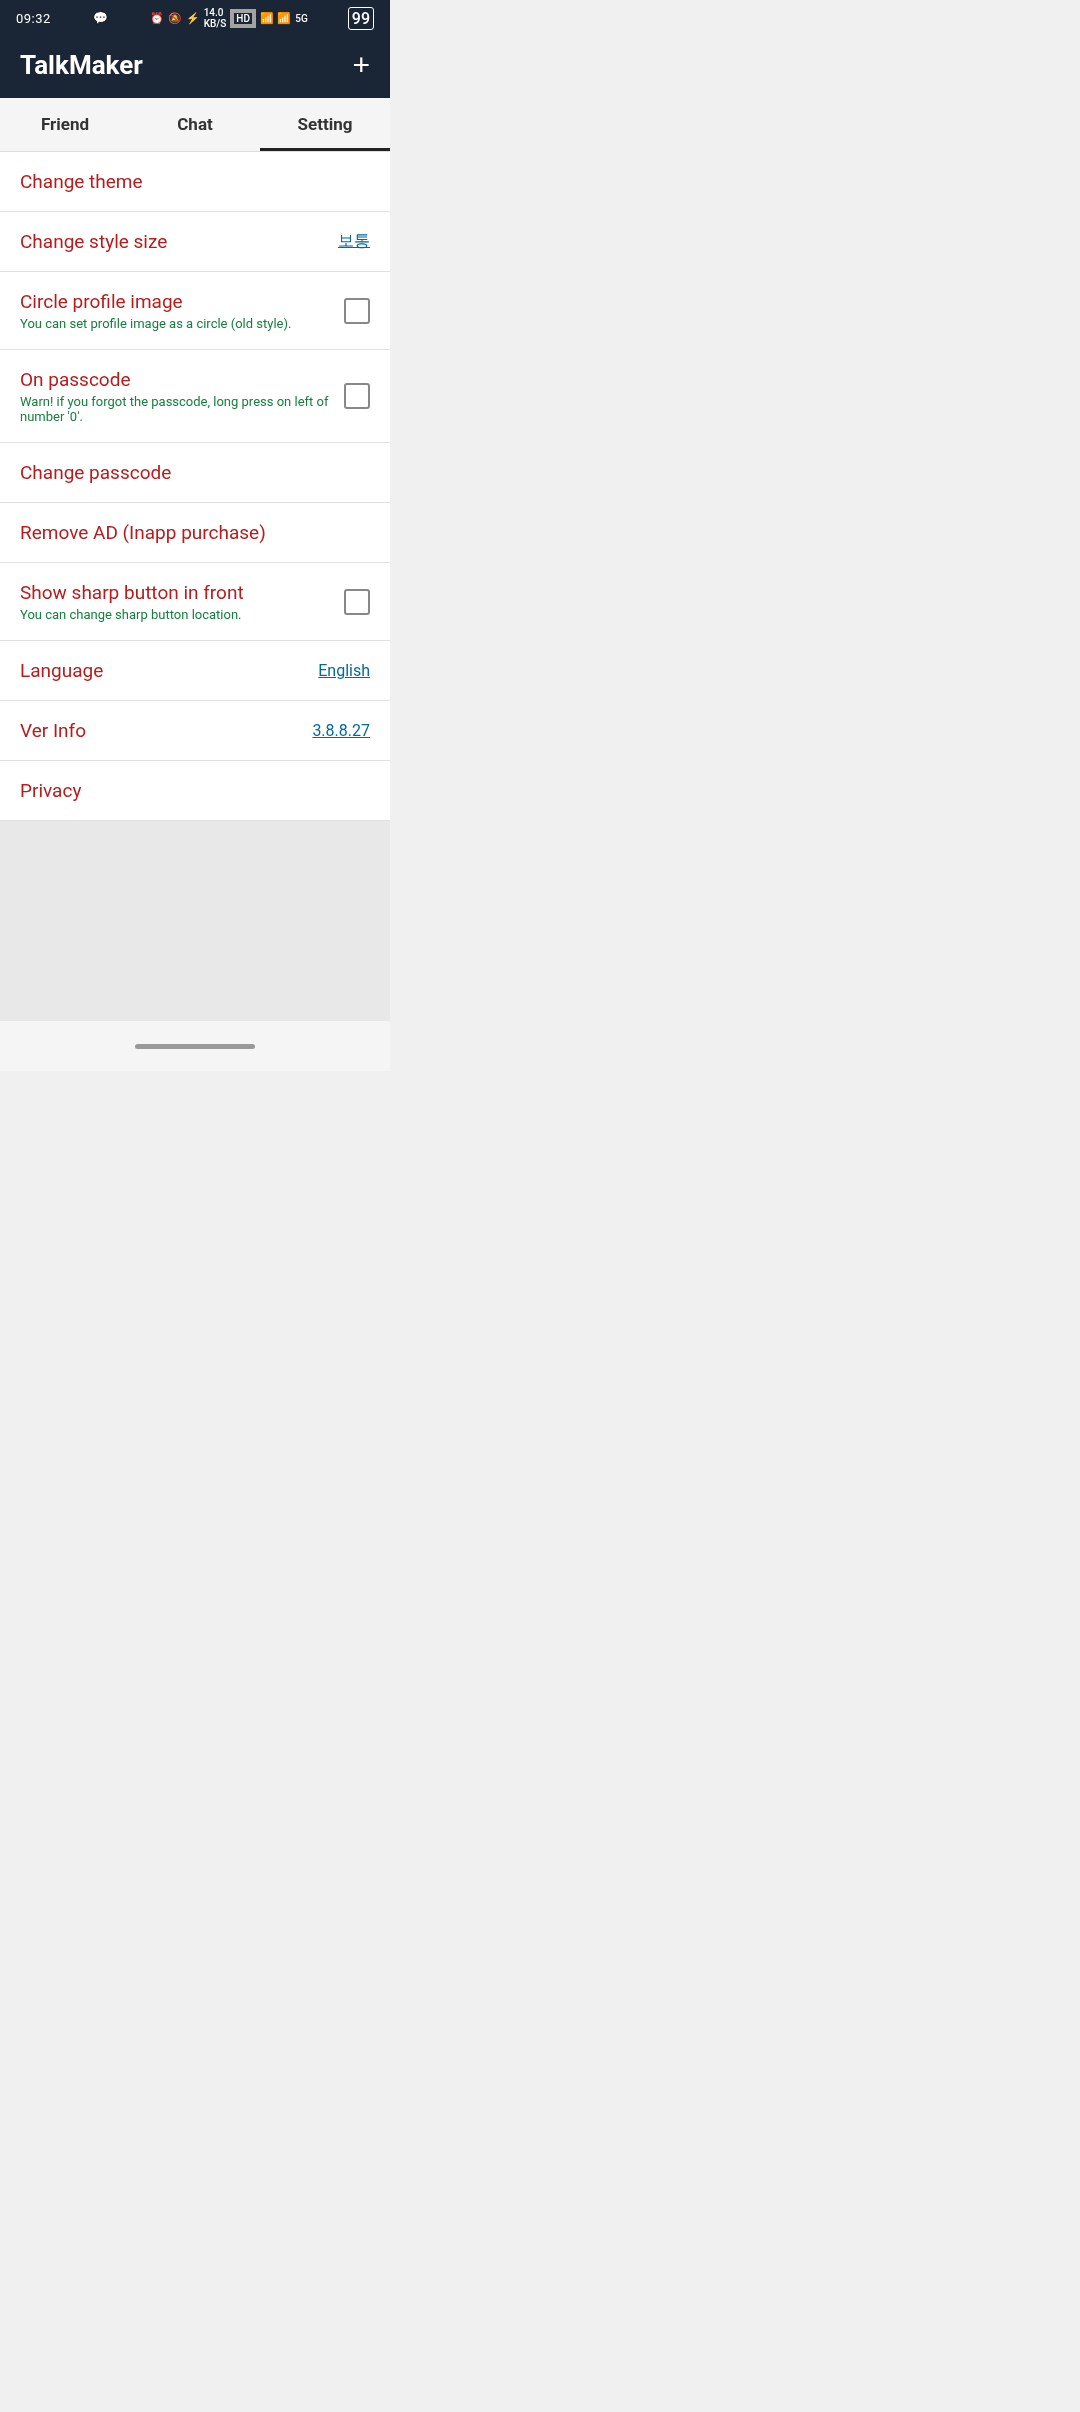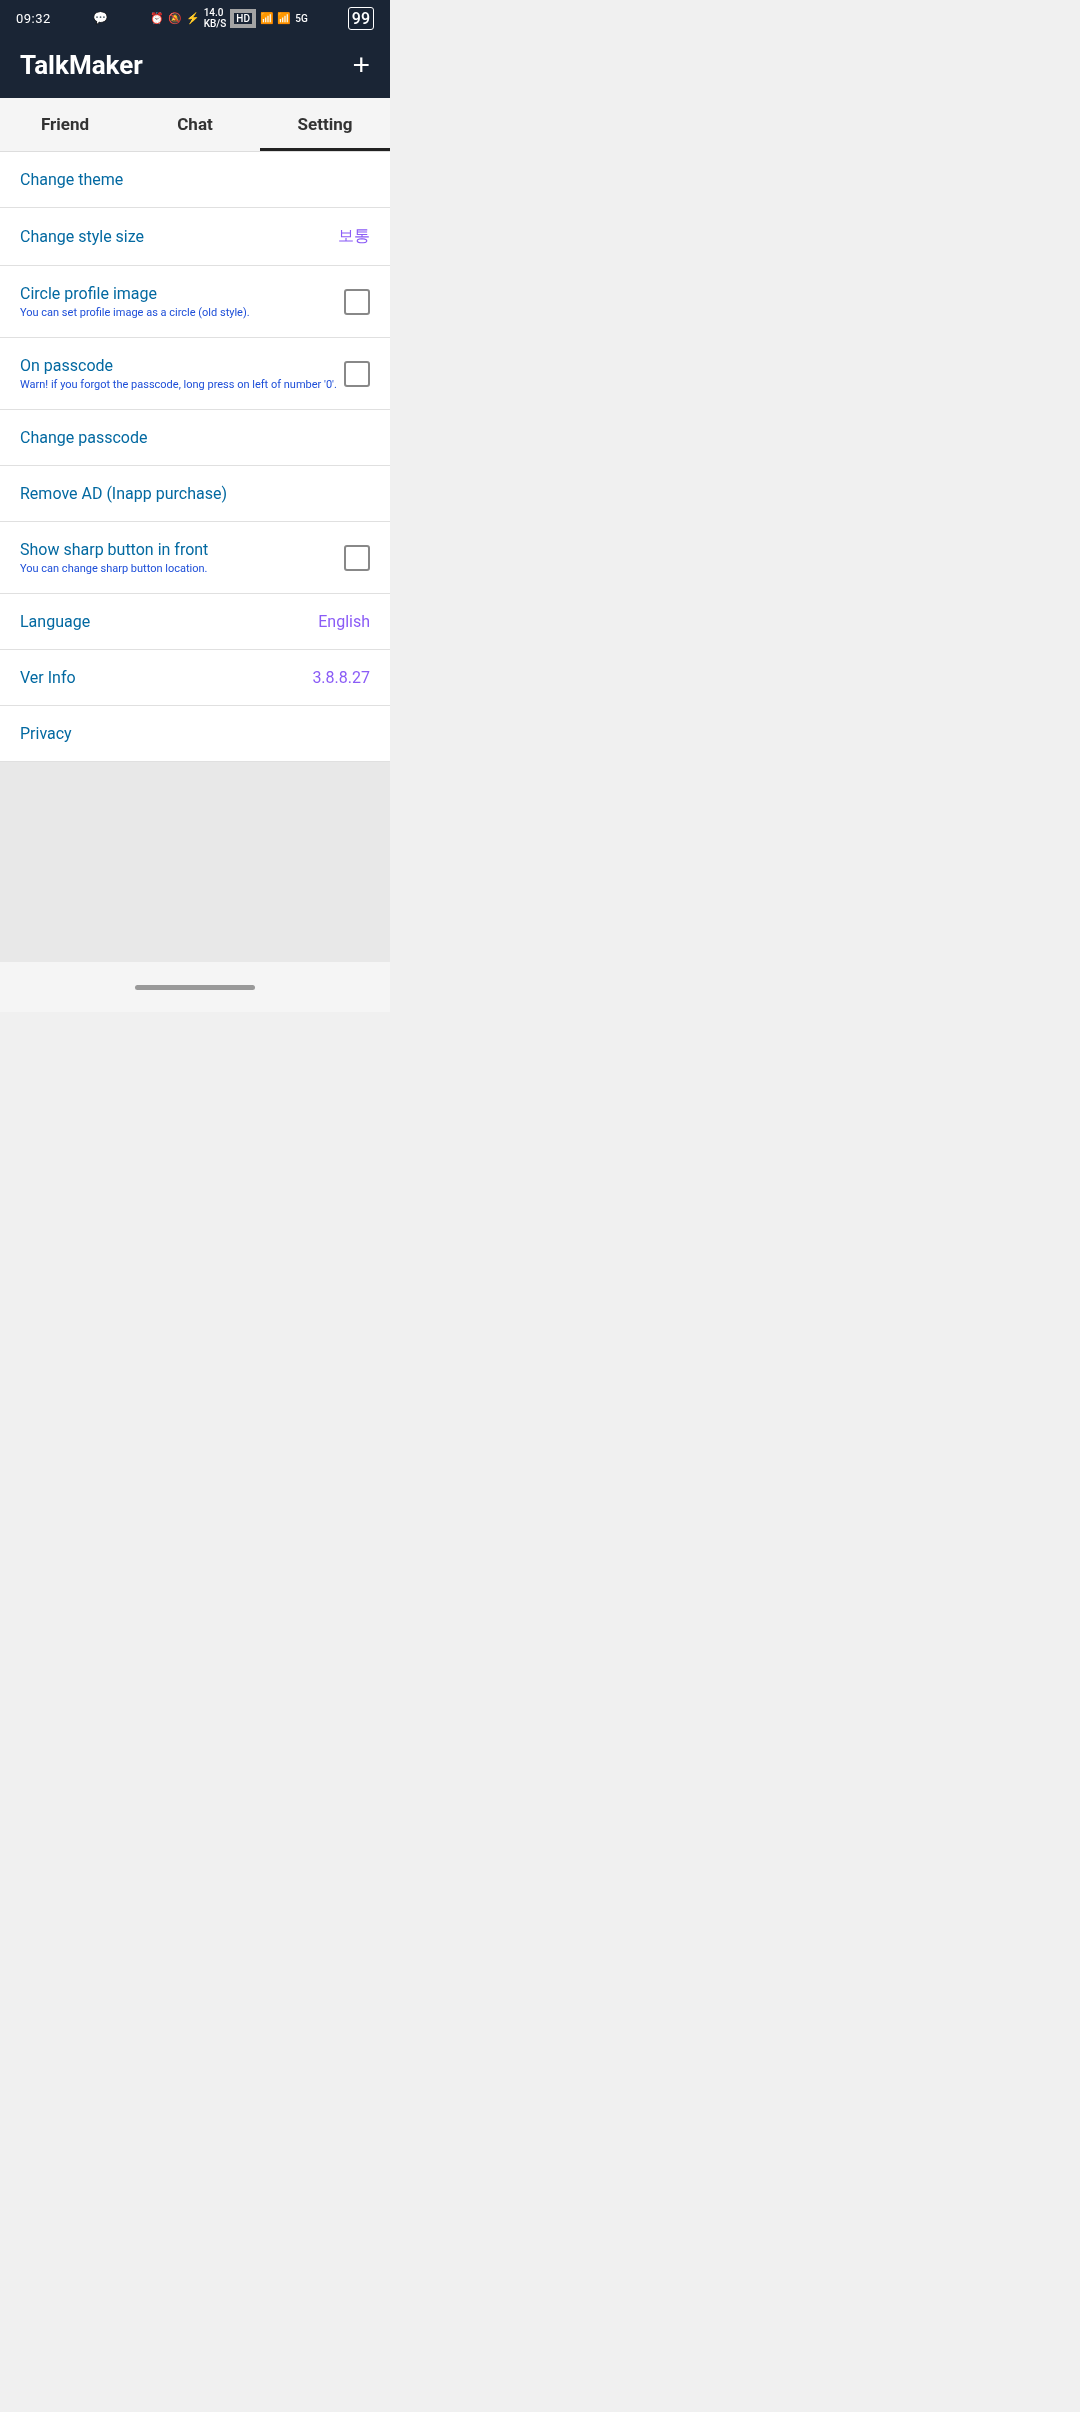--- a/index.html
+++ b/index.html
@@ -96,33 +96,34 @@
       border-bottom: 1px solid #e0e0e0;
       background: white;
       cursor: pointer;
     }
 
     .setting-item-left {
       flex: 1;
     }
 
     .setting-item-title {
+      font-size: 19px;
+      color: #b91c1c;
+    }
+
+    .setting-item-subtitle {
+      font-size: 13px;
+      color: #15803d;
+      margin-top: 3px;
+    }
+
+    .setting-item-value {
       font-size: 16px;
       color: #0369a1;
-    }
-
-    .setting-item-subtitle {
-      font-size: 11px;
-      color: #1d4ed8;
-      margin-top: 3px;
-    }
-
-    .setting-item-value {
-      font-size: 16px;
-      color: #8b5cf6;
+      text-decoration: underline;
     }
 
     .checkbox {
       width: 26px;
       height: 26px;
       border: 2px solid #888;
       border-radius: 3px;
       background: white;
       flex-shrink: 0;
     }

